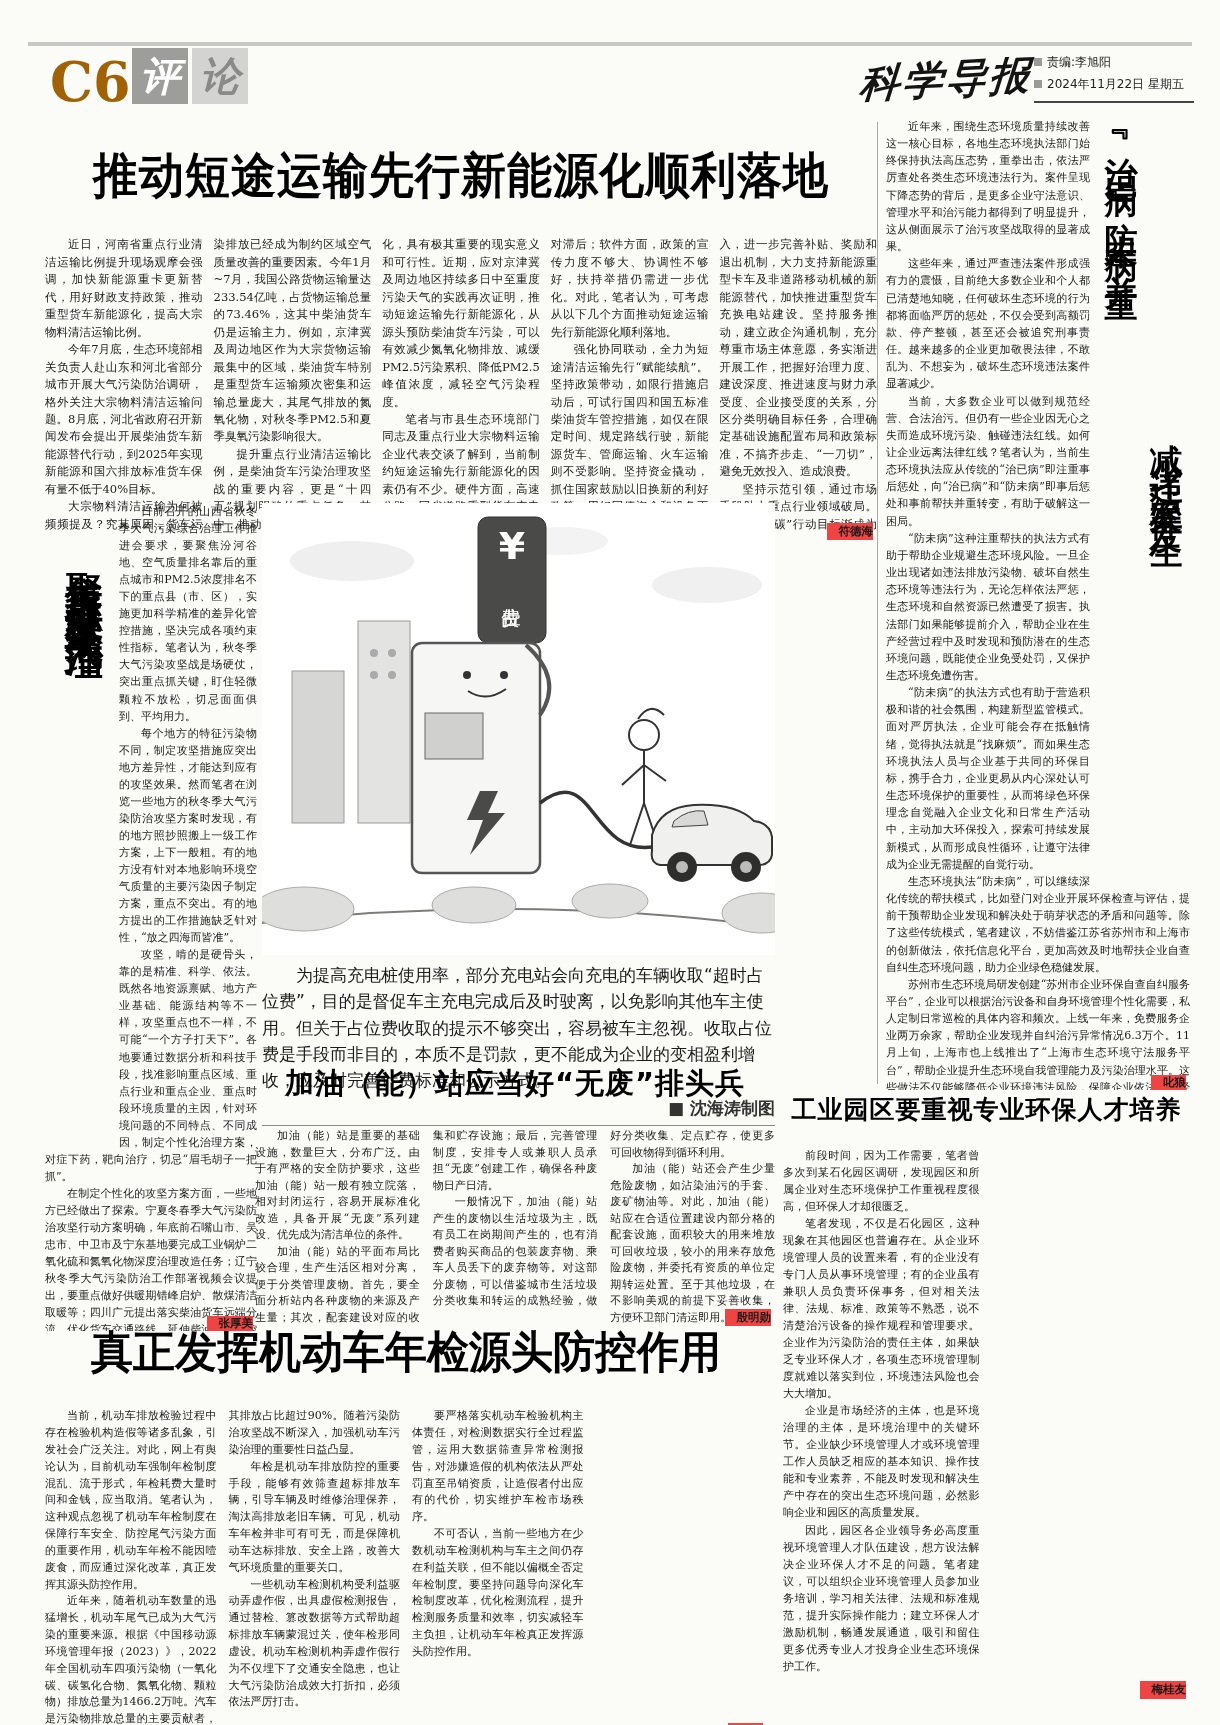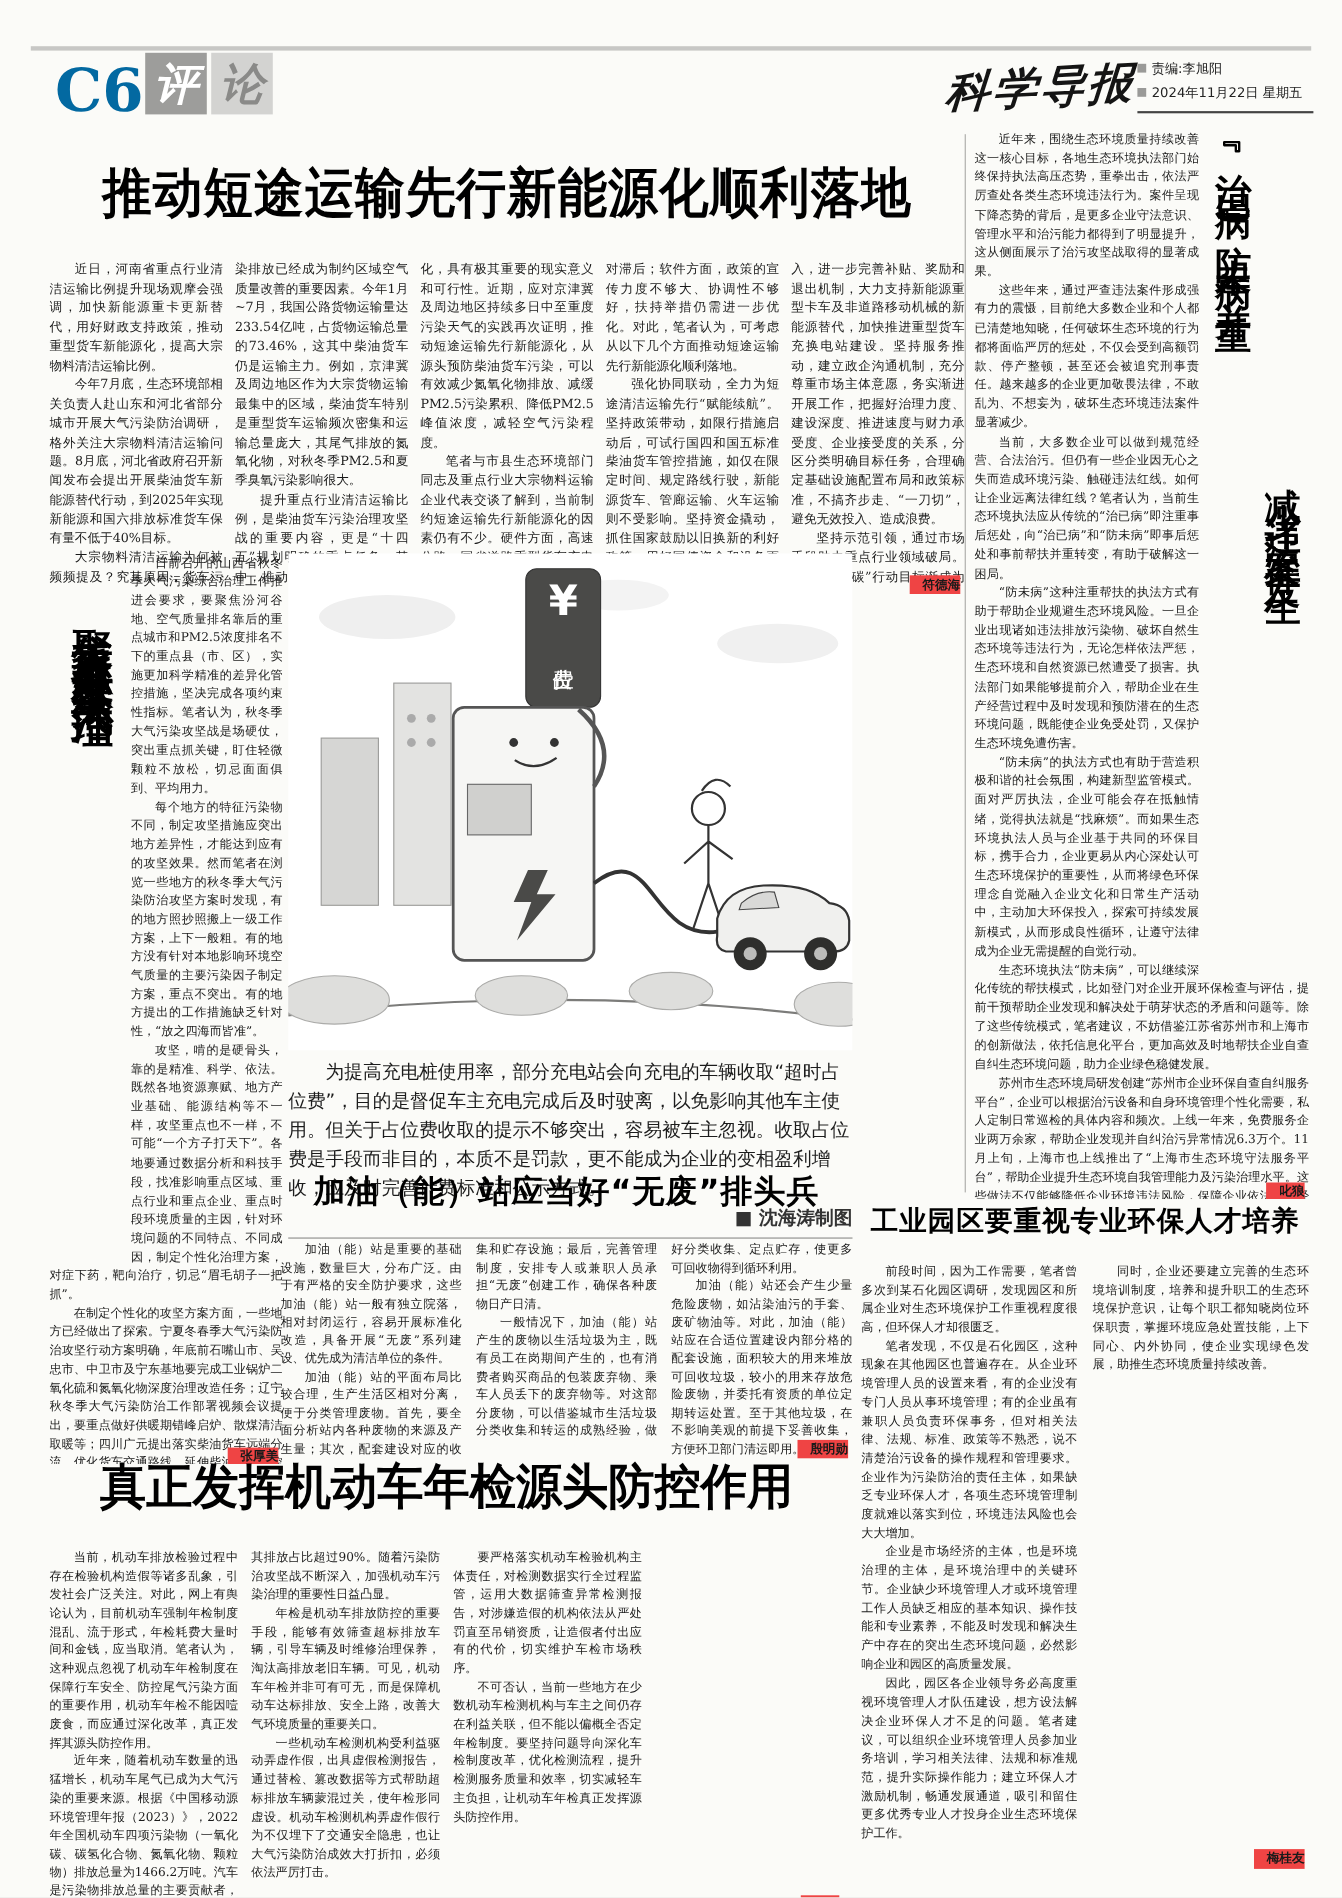--- a/index.html
+++ b/index.html
@@ -2,21 +2,21 @@
 <html><head>
 <meta charset="utf-8">
 <style>
   html,body{margin:0;padding:0;background:#e8e8e6;}
   .page{position:relative;width:1220px;height:1725px;margin:0 auto;background:#fbfbf8;
         font-family:"DejaVu Serif","Liberation Serif",serif;color:#1a1a1a;overflow:hidden;}
   [data-interactable]{box-sizing:border-box;}
 
   
   .mast-rule{position:absolute;left:28px;top:42px;width:1164px;height:4px;background:#c7c7c5;}
-  .pageno{position:absolute;left:50px;top:50px;font-size:54px;font-weight:bold;color:#0369a1;
+  .pageno{position:absolute;left:50px;top:50px;font-size:54px;font-weight:bold;color:#a16207;
           font-family:"DejaVu Serif","Liberation Serif",serif;}
   .badge{position:absolute;top:48px;width:56px;height:56px;display:flex;align-items:center;justify-content:center;
          font-family:"DejaVu Serif","Liberation Serif",serif;font-style:italic;font-weight:bold;font-size:40px;}
   .badge.b1{left:132px;background:#9d9d9b;color:#fff;}
   .badge.b2{left:192px;background:#d3d3d1;color:#8a8a88;}
   .paper-logo{position:absolute;left:860px;top:52px;font-size:40px;font-weight:bold;font-style:italic;
               letter-spacing:3px;color:#141414;transform:skewX(-7deg) rotate(-3deg);
               font-family:"DejaVu Serif","Liberation Serif",serif;}
   .pub-info{position:absolute;left:1034px;top:52px;width:160px;font-family:"DejaVu Sans","Liberation Sans",sans-serif;
             font-size:12px;line-height:1.8;color:#222;border-bottom:2px solid #444;padding-bottom:6px;}
@@ -216,21 +216,20 @@
   </section>
 
   <section class="industry-article" data-interactable="false">
     <h2 class="hl" data-interactable="false">工业园区要重视专业环保人才培养</h2>
     <div class="industry-body body-txt" data-interactable="false">
       <div data-interactable="false">
           <p data-interactable="false">前段时间，因为工作需要，笔者曾多次到某石化园区调研，发现园区和所属企业对生态环境保护工作重视程度很高，但环保人才却很匮乏。</p>
           <p data-interactable="false">笔者发现，不仅是石化园区，这种现象在其他园区也普遍存在。从企业环境管理人员的设置来看，有的企业没有专门人员从事环境管理；有的企业虽有兼职人员负责环保事务，但对相关法律、法规、标准、政策等不熟悉，说不清楚治污设备的操作规程和管理要求。企业作为污染防治的责任主体，如果缺乏专业环保人才，各项生态环境管理制度就难以落实到位，环境违法风险也会大大增加。</p>
           <p data-interactable="false">企业是市场经济的主体，也是环境治理的主体，是环境治理中的关键环节。企业缺少环境管理人才或环境管理工作人员缺乏相应的基本知识、操作技能和专业素养，不能及时发现和解决生产中存在的突出生态环境问题，必然影响企业和园区的高质量发展。</p>
           <p data-interactable="false">因此，园区各企业领导务必高度重视环境管理人才队伍建设，想方设法解决企业环保人才不足的问题。笔者建议，可以组织企业环境管理人员参加业务培训，学习相关法律、法规和标准规范，提升实际操作能力；建立环保人才激励机制，畅通发展通道，吸引和留住更多优秀专业人才投身企业生态环境保护工作。</p>
-          <p data-interactable="false">同时，企业还要建立完善的生态环境培训制度，培养和提升职工的生态环境保护意识，让每个职工都知晓岗位环保职责，掌握环境应急处置技能，上下同心、内外协同，使企业实现绿色发展，助推生态环境质量持续改善。</p>
         </div>
       <span class="author" data-interactable="false">梅桂友</span>
     </div>
   </section>
 
   <section class="bottom-article" data-interactable="false">
     <h1 class="hl" data-interactable="false">真正发挥机动车年检源头防控作用</h1>
     <div class="bottom-body body-txt" data-interactable="false">
       <div data-interactable="false">
           <p data-interactable="false">当前，机动车排放检验过程中存在检验机构造假等诸多乱象，引发社会广泛关注。对此，网上有舆论认为，目前机动车强制年检制度混乱、流于形式，年检耗费大量时间和金钱，应当取消。笔者认为，这种观点忽视了机动车年检制度在保障行车安全、防控尾气污染方面的重要作用，机动车年检不能因噎废食，而应通过深化改革，真正发挥其源头防控作用。</p>

